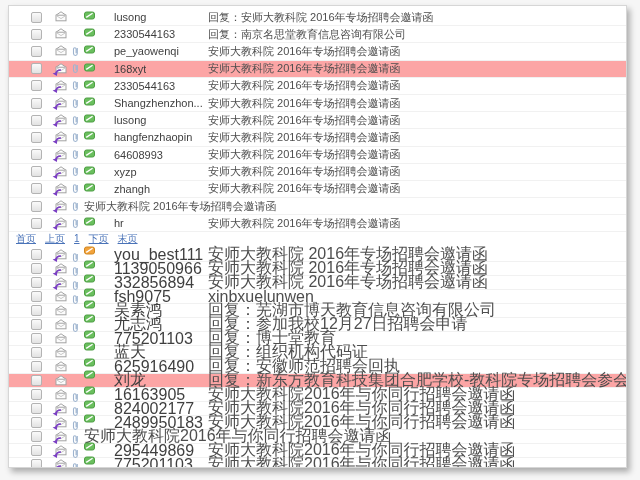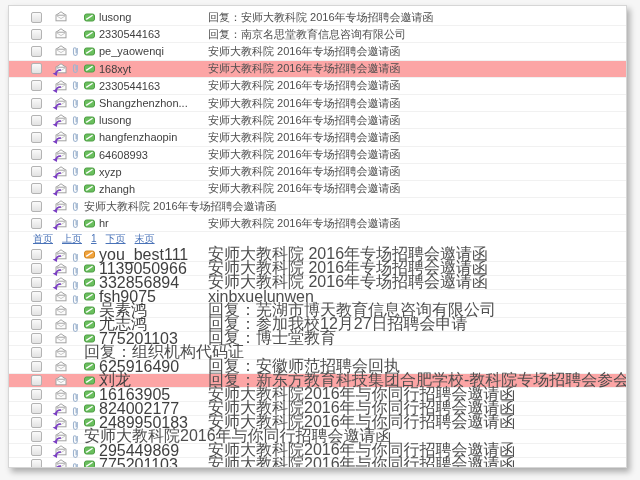--- a/index.html
+++ b/index.html
@@ -29,29 +29,30 @@
     flex:0 0 11px;height:11px;margin-right:12px;
     background:linear-gradient(#fafafa,#e2e2e2);
     border:1px solid #b3b3b3;border-radius:2px;box-sizing:border-box;
   }
   .envwrap{flex:0 0 18px;position:relative;height:12px;}
   .envwrap svg.env{position:absolute;left:0;top:0;}
   .reply-arrow{position:absolute;left:-2px;bottom:-2px;}
   .row:not(.replied) .reply-arrow{display:none;}
   .clipwrap{flex:0 0 12px;height:11px;}
   .senderwrap{
-    flex:0 0 124px;display:flex;align-items:center;
+    flex:0 0 124px;display:flex;align-items:flex-start;
     overflow:hidden;
+    gap:15px;
   }
   .badge{flex:0 0 11px;height:9px;margin-right:4px;}
   .sender{overflow:hidden;text-overflow:clip;color:#3f3f3f;}
   .subject{flex:1 1 auto;overflow:hidden;color:#4e4e4e;}
   .pagbar{
     height:13px;display:flex;align-items:center;gap:9px;
-    padding-left:24px;font-size:10px;
+    padding-left:7px;font-size:10px;
   }
   .pagbar a{color:#4a73b8;text-decoration:underline;cursor:pointer;}
 </style>
 </head>
 <body>
 
 <div class="mail-card">
   <div class="list sec0">
       <div class="row read">
     <span class="chk"></span>
@@ -582,20 +583,27 @@
         <rect x="2" y="4.2" width="10" height="5.6" fill="#fcfcfc" stroke="#a3a3a3" stroke-width="1"></rect>
         <path d="M2,4.4 L7,7.6 L12,4.4" fill="none" stroke="#c8c8c8" stroke-width="1"></path>
       </svg>
 
     </span>
     <span class="clipwrap" style="visibility: hidden;">
       <svg width="7" height="11" viewBox="0 0 7 11">
         <path d="M5.3,2 L5.3,7.6 a1.9,1.9 0 0 1 -3.8,0 L1.5,3 a1.3,1.3 0 0 1 2.6,0 L4.1,7.2" fill="none" stroke="#9eb4cf" stroke-width="1.1"></path>
       </svg>
     </span>
+    <span class="senderwrap">
+      <svg class="badge" width="11" height="9" viewBox="0 0 11 9">
+        <rect class="badge-bg" x="0.5" y="1" width="10" height="7" rx="2" fill="#6abf5e" stroke="#4e9e44"></rect>
+        <path d="M2.2,6.4 L8.6,2.2" stroke="#ffffff" stroke-width="1.3"></path>
+      </svg>
+      <span class="sender">蓝天</span>
+    </span>
     <span class="subject">回复：组织机构代码证</span>
   </div>
       <div class="row read">
     <span class="chk"></span>
     <span class="envwrap">
       <svg class="env" width="14" height="11" viewBox="0 0 14 11">
         <path d="M2,4.2 L7,0.8 L12,4.2" fill="#ffffff" stroke="#a3a3a3" stroke-width="1"></path>
         <rect x="2" y="4.2" width="10" height="5.6" fill="#fcfcfc" stroke="#a3a3a3" stroke-width="1"></rect>
         <path d="M2,4.4 L7,7.6 L12,4.4" fill="none" stroke="#c8c8c8" stroke-width="1"></path>
       </svg>

